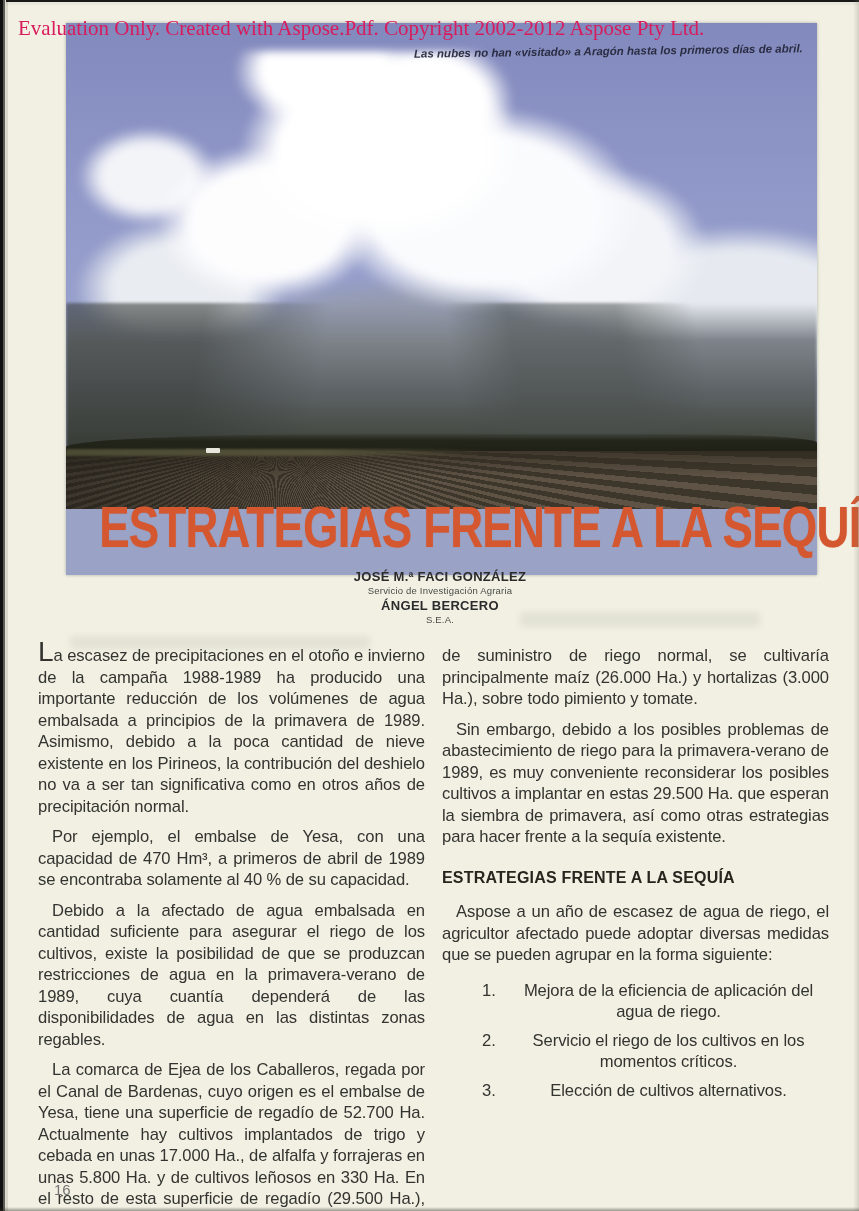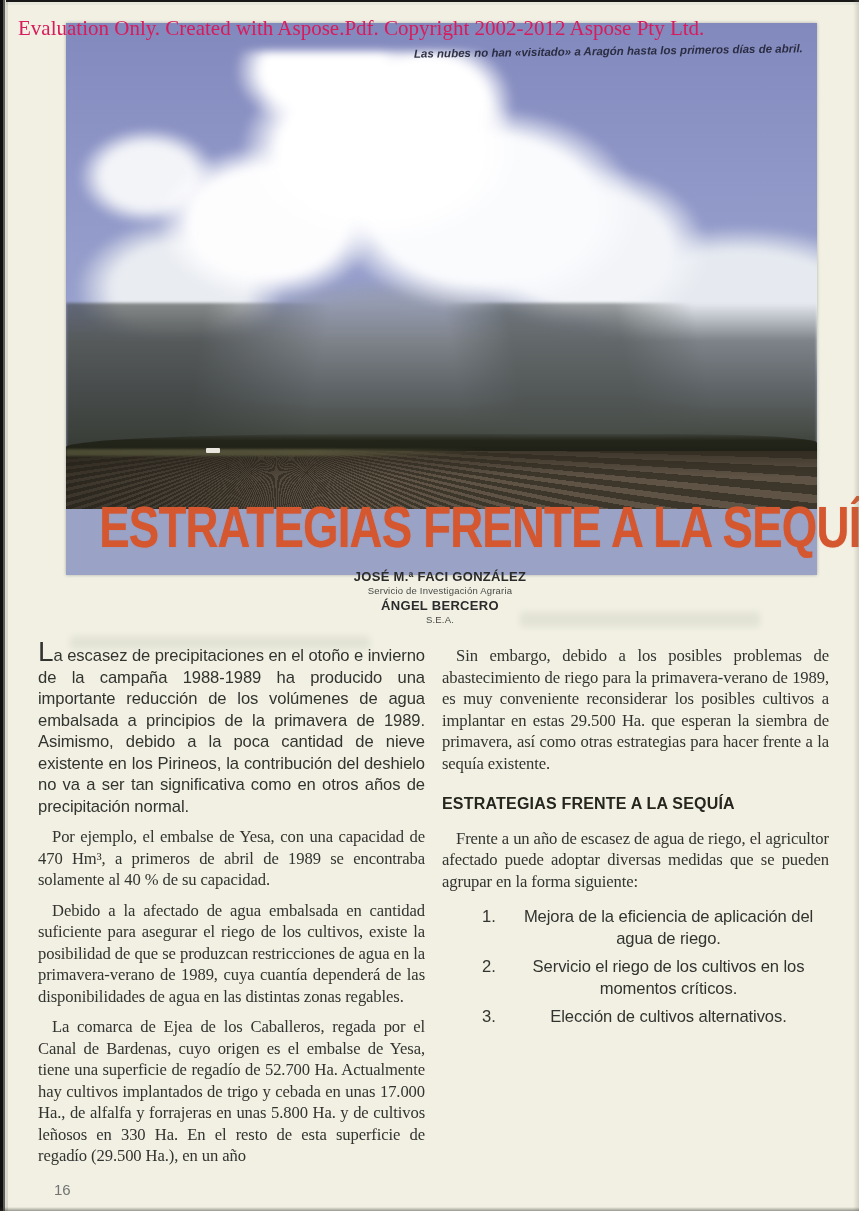--- a/index.html
+++ b/index.html
@@ -75,21 +75,21 @@
     white-space:nowrap;text-shadow:0 0 1px rgba(205,85,45,.55);
   }
   .byline{position:absolute;top:567px;left:0;width:880px;text-align:center;z-index:3;color:#2b2b2b;}
   .byline .author{font-weight:bold;font-size:13px;letter-spacing:.3px;margin-top:2px;}
   .byline .affil{font-size:9.5px;color:#4a4a48;margin-top:1px;letter-spacing:.2px;}
 
   
   .columns{position:absolute;top:645px;left:38px;width:792px;display:flex;gap:17px;z-index:3;}
   .col{width:387px;font-size:16.6px;line-height:21.5px;color:#333330;text-align:justify;letter-spacing:-.1px;}
   .col p{margin:0 0 9px 0;}
-  .col p.indent{text-indent:14px;font-family:Liberation Serif, serif;}
+  .col p.indent{text-indent:14px;}
   .dropcap{font-size:28px;line-height:0;letter-spacing:0;}
   .section-heading{font-weight:bold;font-size:16px;color:#26261f;margin:19px 0 13px 0;letter-spacing:.2px;text-align:left;}
   .num-list{margin-top:14px;}
   .num-item{display:flex;margin:0 0 7px 40px;}
   .num-item .num{width:26px;flex:none;}
   .num-item .itext{flex:1;text-align:center;}
 
   .page-number{position:absolute;left:54px;top:1181px;font-size:15px;color:#737373;z-index:3;text-align:right;}
 </style>
 </head>
@@ -128,23 +128,24 @@
 </div>
 
 <div class="columns">
   <div class="col">
     <p><span class="dropcap">L</span><span>a escasez de precipitaciones en el otoño e invierno de la campaña 1988-1989 ha producido una importante reducción de los volúmenes de agua embalsada a principios de la primavera de 1989. Asimismo, debido a la poca cantidad de nieve existente en los Pirineos, la contribución del deshielo no va a ser tan significativa como en otros años de precipitación normal.</span></p>
     <p class="indent">Por ejemplo, el embalse de Yesa, con una capacidad de 470 Hm³, a primeros de abril de 1989 se encontraba solamente al 40 % de su capacidad.</p>
     <p class="indent">Debido a la afectado de agua embalsada en cantidad suficiente para asegurar el riego de los cultivos, existe la posibilidad de que se produzcan restricciones de agua en la primavera-verano de 1989, cuya cuantía dependerá de las disponibilidades de agua en las distintas zonas regables.</p>
     <p class="indent">La comarca de Ejea de los Caballeros, regada por el Canal de Bardenas, cuyo origen es el embalse de Yesa, tiene una superficie de regadío de 52.700 Ha. Actualmente hay cultivos implantados de trigo y cebada en unas 17.000 Ha., de alfalfa y forrajeras en unas 5.800 Ha. y de cultivos leñosos en 330 Ha. En el resto de esta superficie de regadío (29.500 Ha.), en un año</p>
   </div>
   <div class="col">
+    <p>de suministro de riego normal, se cultivaría principalmente maíz (26.000 Ha.) y hortalizas (3.000 Ha.), sobre todo pimiento y tomate.</p>
     <p class="indent">Sin embargo, debido a los posibles problemas de abastecimiento de riego para la primavera-verano de 1989, es muy conveniente reconsiderar los posibles cultivos a implantar en estas 29.500 Ha. que esperan la siembra de primavera, así como otras estrategias para hacer frente a la sequía existente.</p>
     <div class="section-heading">ESTRATEGIAS FRENTE A LA SEQUÍA</div>
-    <p class="indent">Frente a un año de escasez de agua de riego, el agricultor afectado puede adoptar diversas medidas que se pueden agrupar en la forma siguiente:</p>
+    <p class="indent">Aspose a un año de escasez de agua de riego, el agricultor afectado puede adoptar diversas medidas que se pueden agrupar en la forma siguiente:</p>
     <div class="num-list">
       <div class="num-item">
         <span class="num">1.</span>
         <span class="itext">Mejora de la eficiencia de aplicación del agua de riego.</span>
       </div>
       <div class="num-item">
         <span class="num">2.</span>
         <span class="itext">Servicio el riego de los cultivos en los momentos críticos.</span>
       </div>
       <div class="num-item">

